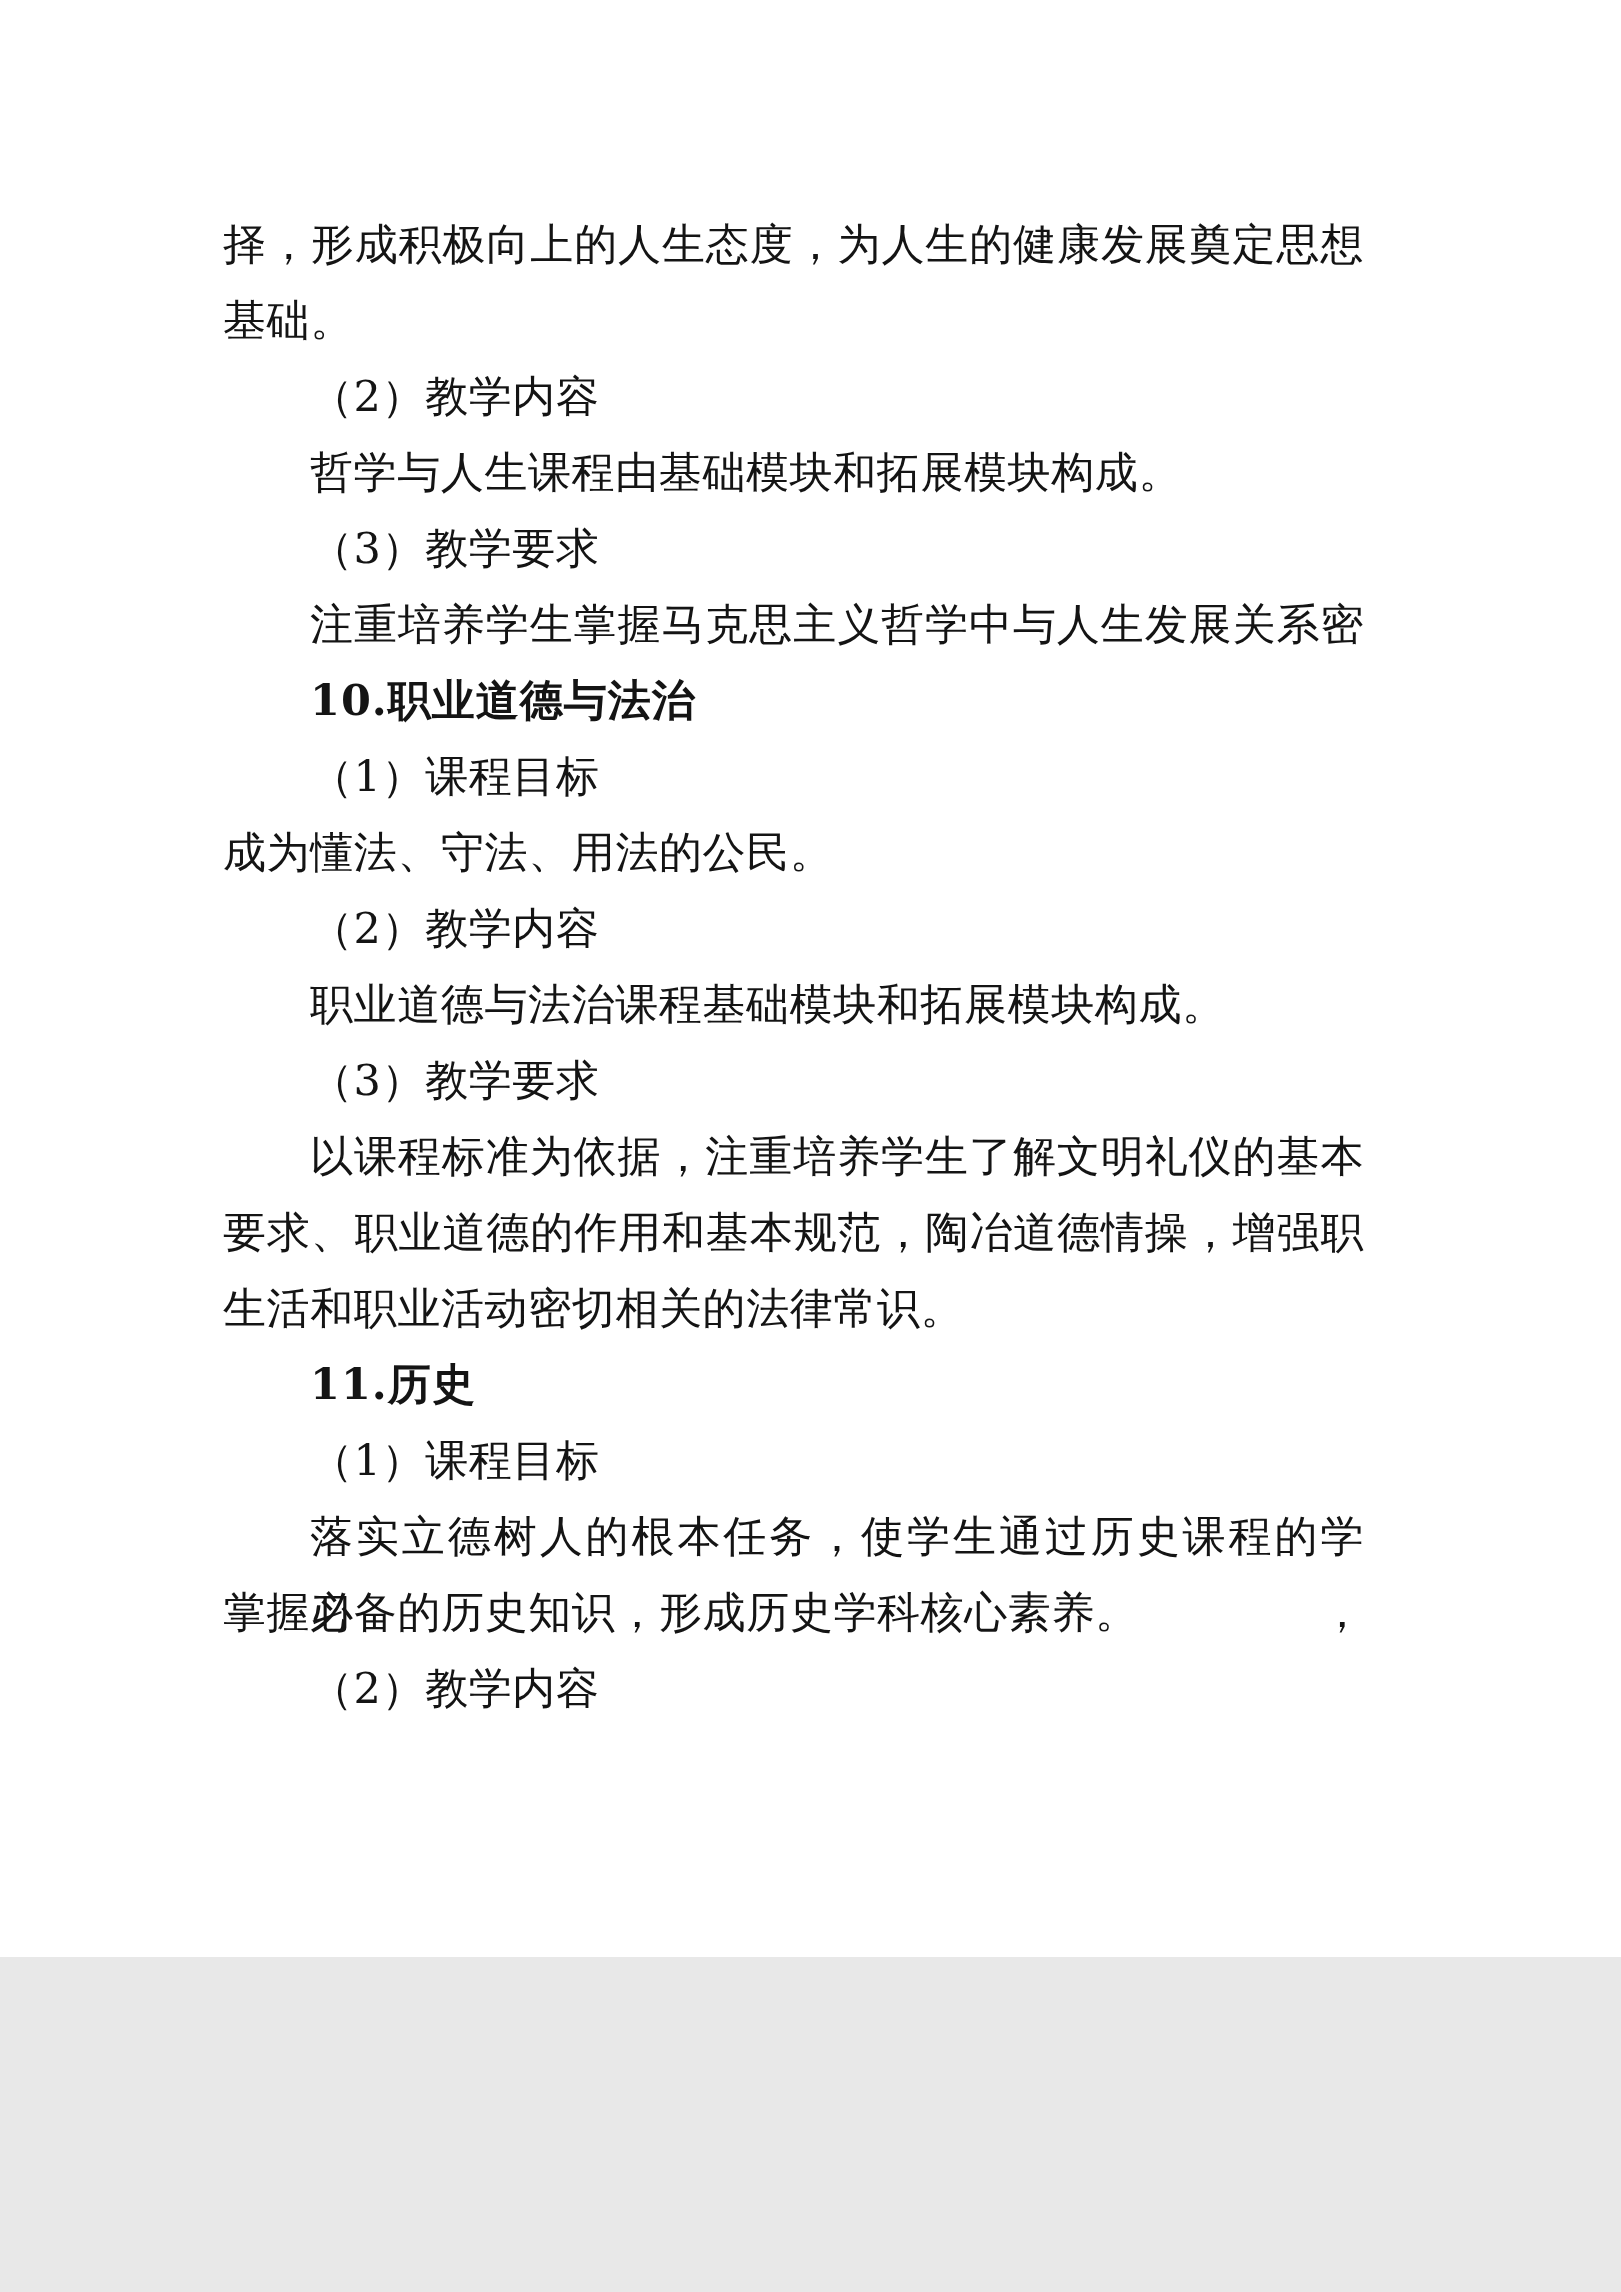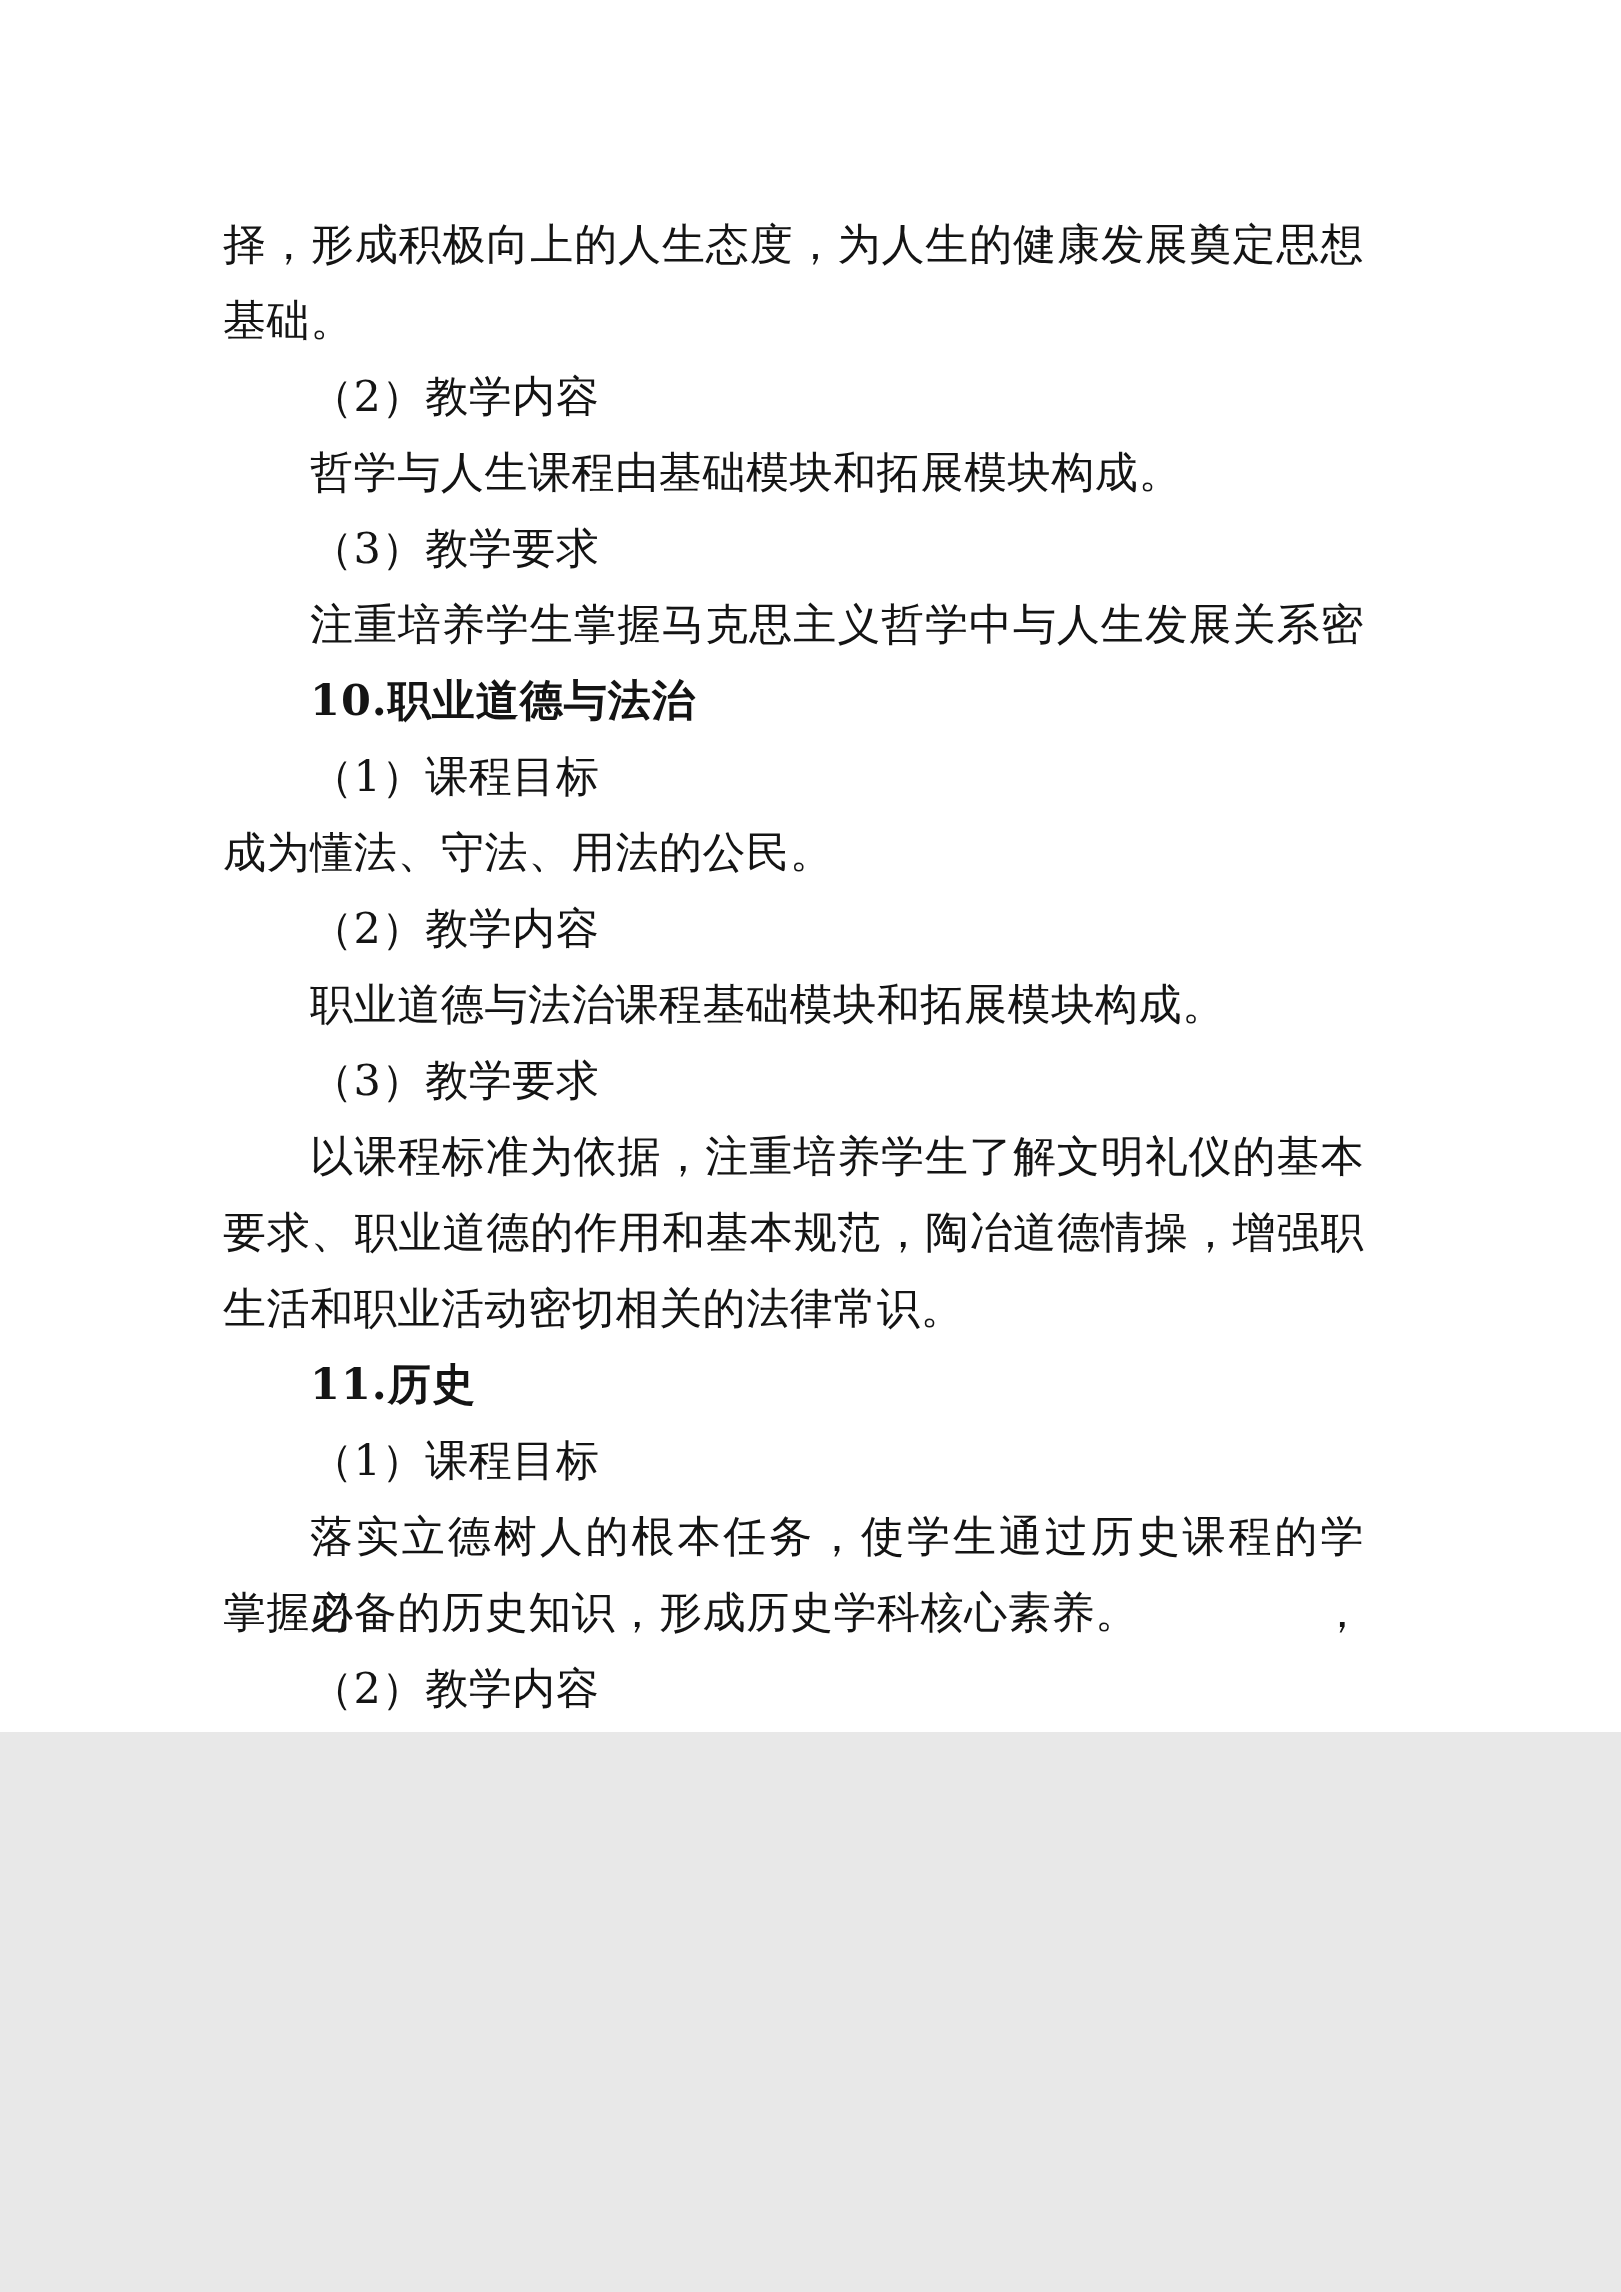--- a/index.html
+++ b/index.html
@@ -4,21 +4,21 @@
 <style>
   html, body {
     margin: 0;
     padding: 0;
     background: #e8e8e8;
     font-family: "DejaVu Serif", "Liberation Serif", serif;
   }
   .page {
     position: relative;
     width: 1621px;
-    height: 1732px;
+    height: 1957px;
     background: #ffffff;
     margin: 0 auto;
     overflow: hidden;
     color: #141414;
   }
   .textblock {
     position: absolute;
     left: 223px;
     top: 206px;
     width: 1141px;

